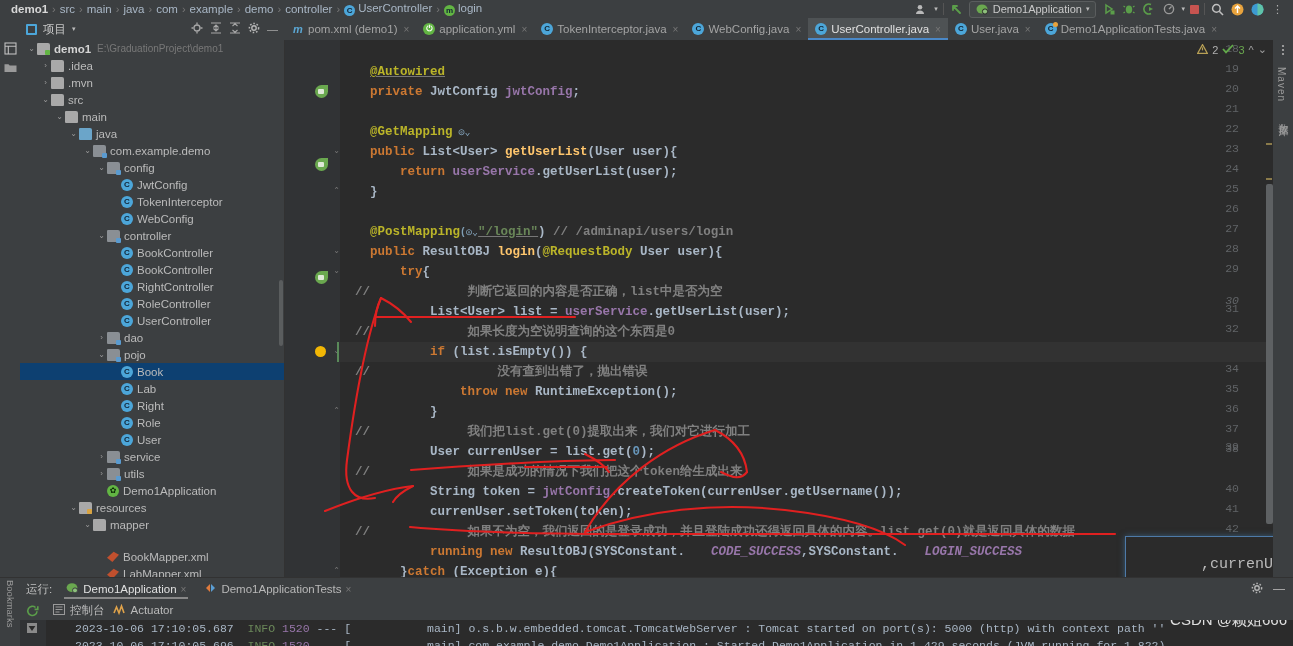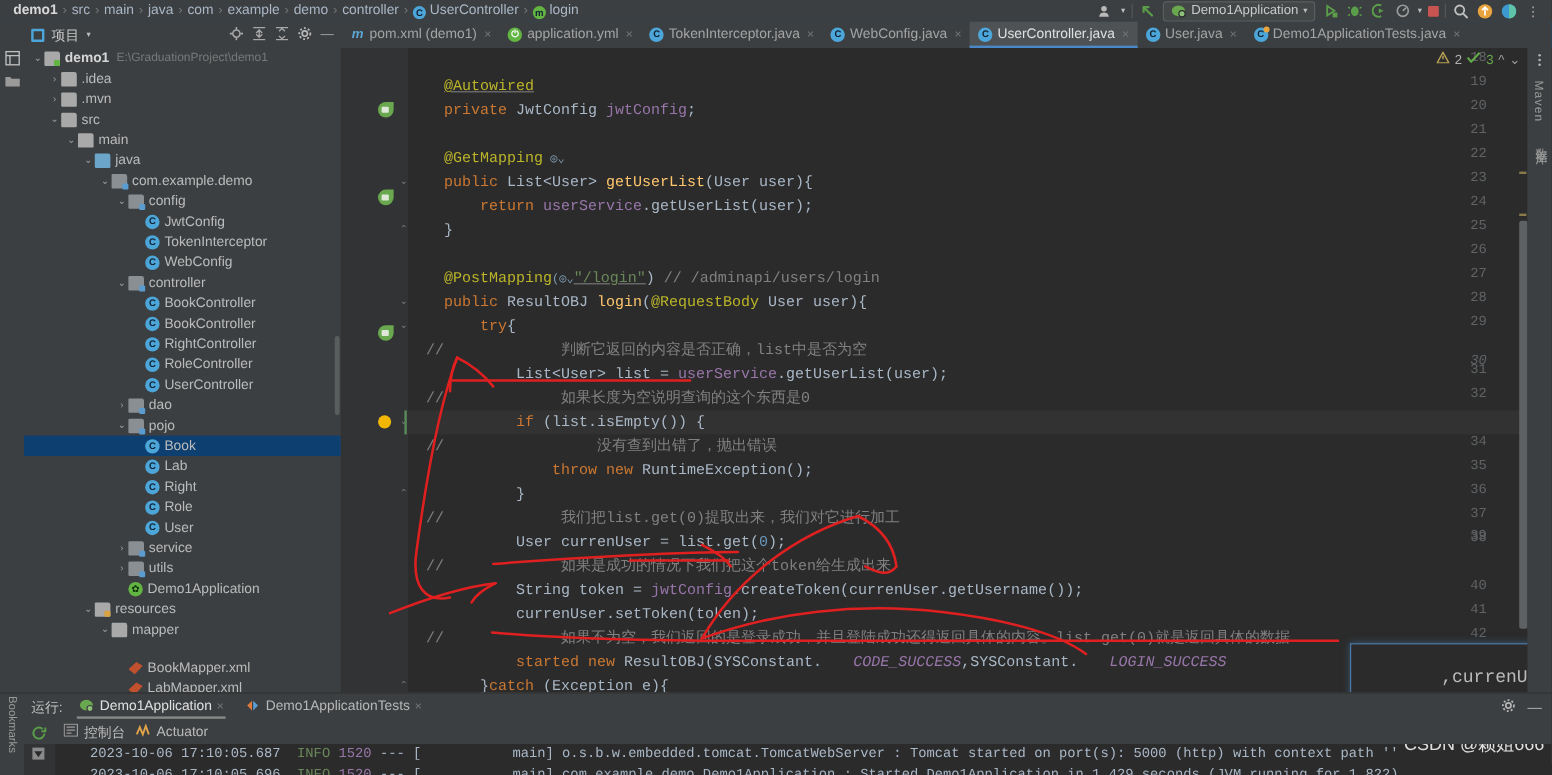--- a/index.html
+++ b/index.html
@@ -96,21 +96,21 @@
   .lnum{position:absolute;right:34px;font-size:11.5px;color:#606366;
         font-family:"Liberation Mono","DejaVu Sans Mono",monospace;text-align:right;width:20px;}
   .gico{position:absolute;left:30px;width:13px;height:13px;}
   .spring-leaf{border-radius:50% 0 50% 50%;background:#6aa84f;position:relative;}
   .spring-leaf::after{content:"";position:absolute;left:3px;top:4px;width:6px;height:5px;
                       background:#dfe8d8;border-radius:1px;}
   .bulb{position:absolute;left:30px;width:11px;height:11px;border-radius:50%;background:#f2b705;}
   .fold{position:absolute;left:47px;width:9px;height:9px;color:#777;font-size:8px;text-align:center;}
 
   .code{position:absolute;left:55px;top:0;right:0;bottom:0;
-        font-family:"Liberation Mono","DejaVu Sans Mono",monospace;font-size:12.5px;}
+        font-family:"Liberation Mono","DejaVu Sans Mono",monospace;font-size:12.5px;font-weight:bold;}
   .ln{position:absolute;left:0;right:0;height:20px;white-space:pre;line-height:20px;}
   .ln.hl{background:#323232;}
   .ln.hl::after{content:"";position:absolute;left:-3px;top:0;bottom:0;width:2px;background:#5a8a5a;}
   .kw{color:#cc7832;}
   .ann{color:#bbb529;}
   .str{color:#6a8759;}
   .cmt{color:#808080;}
   .fld{color:#9876aa;}
   .mth{color:#ffc66d;}
   .num{color:#6897bb;}
@@ -583,21 +583,21 @@
           <div class="ln hl" style="top: 302px;"><span class="plain">            </span><span class="kw">if </span><span class="plain">(list.isEmpty()) </span><span class="plain">{</span></div>
           <div class="ln" style="top: 322px;"><span class="cmt">  // </span><span class="cmt">                没有查到出错了，抛出错误</span></div>
           <div class="ln" style="top: 342px;"><span class="plain">                </span><span class="kw">throw new </span><span class="plain">RuntimeException();</span></div>
           <div class="ln" style="top: 362px;"><span class="plain">            }</span></div>
           <div class="ln" style="top: 382px;"><span class="cmt">  // </span><span class="cmt">            我们把list.get(0)提取出来，我们对它进行加工</span></div>
           <div class="ln" style="top: 402px;"><span class="plain">            </span><span class="plain">User currenUser = list.get(</span><span class="num">0</span><span class="plain">);</span></div>
           <div class="ln" style="top: 422px;"><span class="cmt">  // </span><span class="cmt">            如果是成功的情况下我们把这个token给生成出来</span></div>
           <div class="ln" style="top: 442px;"><span class="plain">            </span><span class="plain">String token = </span><span class="fld">jwtConfig</span><span class="plain">.createToken(currenUser.getUsername());</span></div>
           <div class="ln" style="top: 462px;"><span class="plain">            currenUser.setToken(token);</span></div>
           <div class="ln" style="top: 482px;"><span class="cmt">  // </span><span class="cmt">            如果不为空，我们返回的是登录成功，并且登陆成功还得返回具体的内容。list.get(0)就是返回具体的数据</span></div>
-          <div class="ln" style="top: 502px;"><span class="plain">            </span><span class="kw">started new </span><span class="plain">ResultOBJ(SYSConstant.</span><span class="stc">CODE_SUCCESS</span><span class="plain">,SYSConstant.</span><span class="stc">LOGIN_SUCCESS</span></div>
+          <div class="ln" style="top: 502px;"><span class="plain">            </span><span class="kw">running new </span><span class="plain">ResultOBJ(SYSConstant.</span><span class="stc">CODE_SUCCESS</span><span class="plain">,SYSConstant.</span><span class="stc">LOGIN_SUCCESS</span></div>
           <div class="ln" style="top: 522px;"><span class="plain">        }</span><span class="kw">catch </span><span class="plain">(Exception e){</span></div>
         </div>
 
       <div class="inlay" style="left:840px;top:496px;">
         <span>,currenUser);</span>
       </div>
 
       <svg class="annot" width="900" height="560" viewBox="0 0 900 560">
         <g fill="none" stroke="#e02020" stroke-width="2.1" stroke-linecap="round">
           <path d="M96 258 C 80 300, 70 360, 62 420 C 58 450, 70 462, 90 458"></path>

